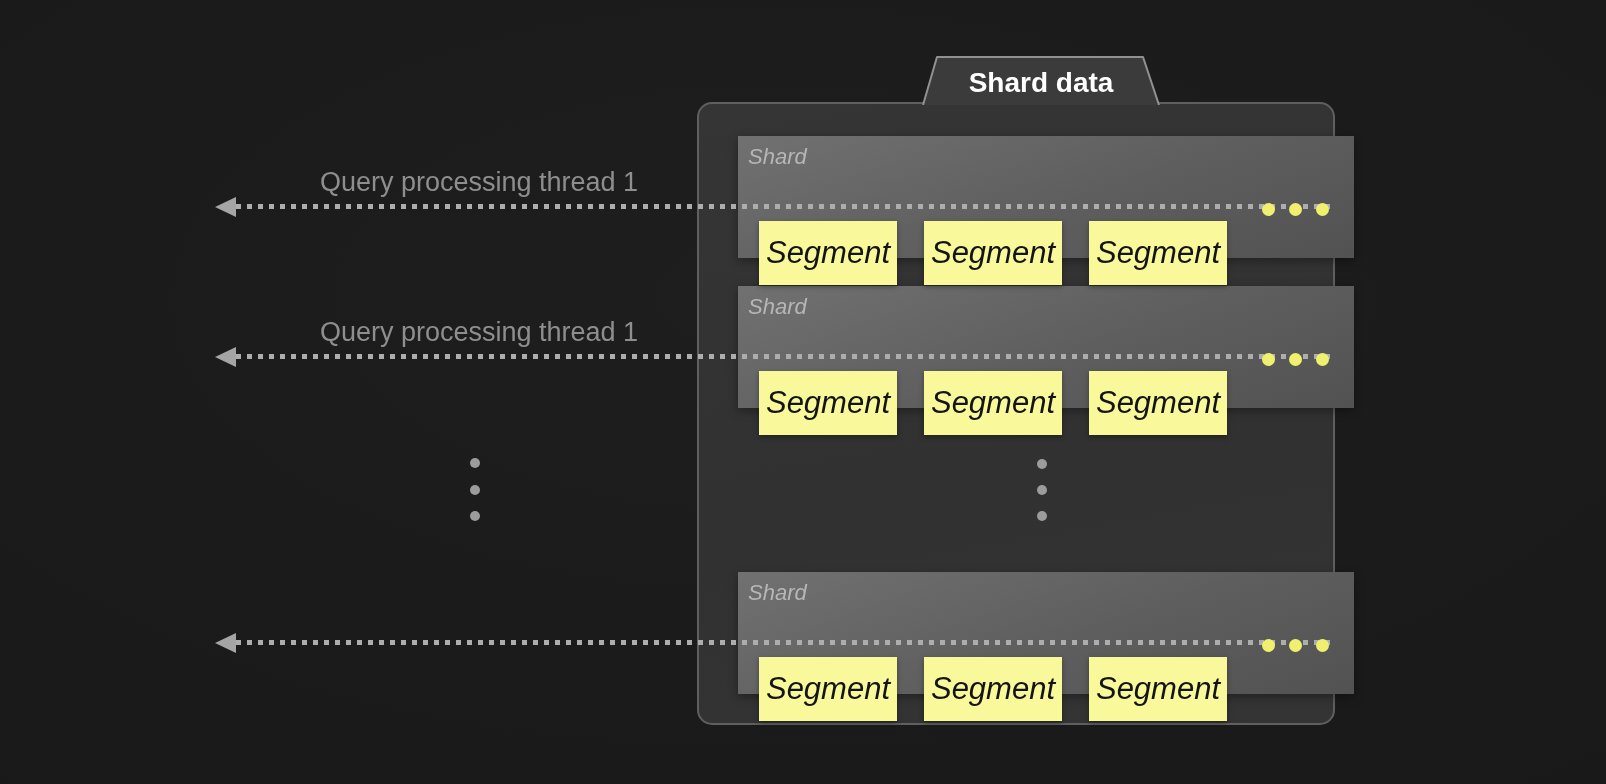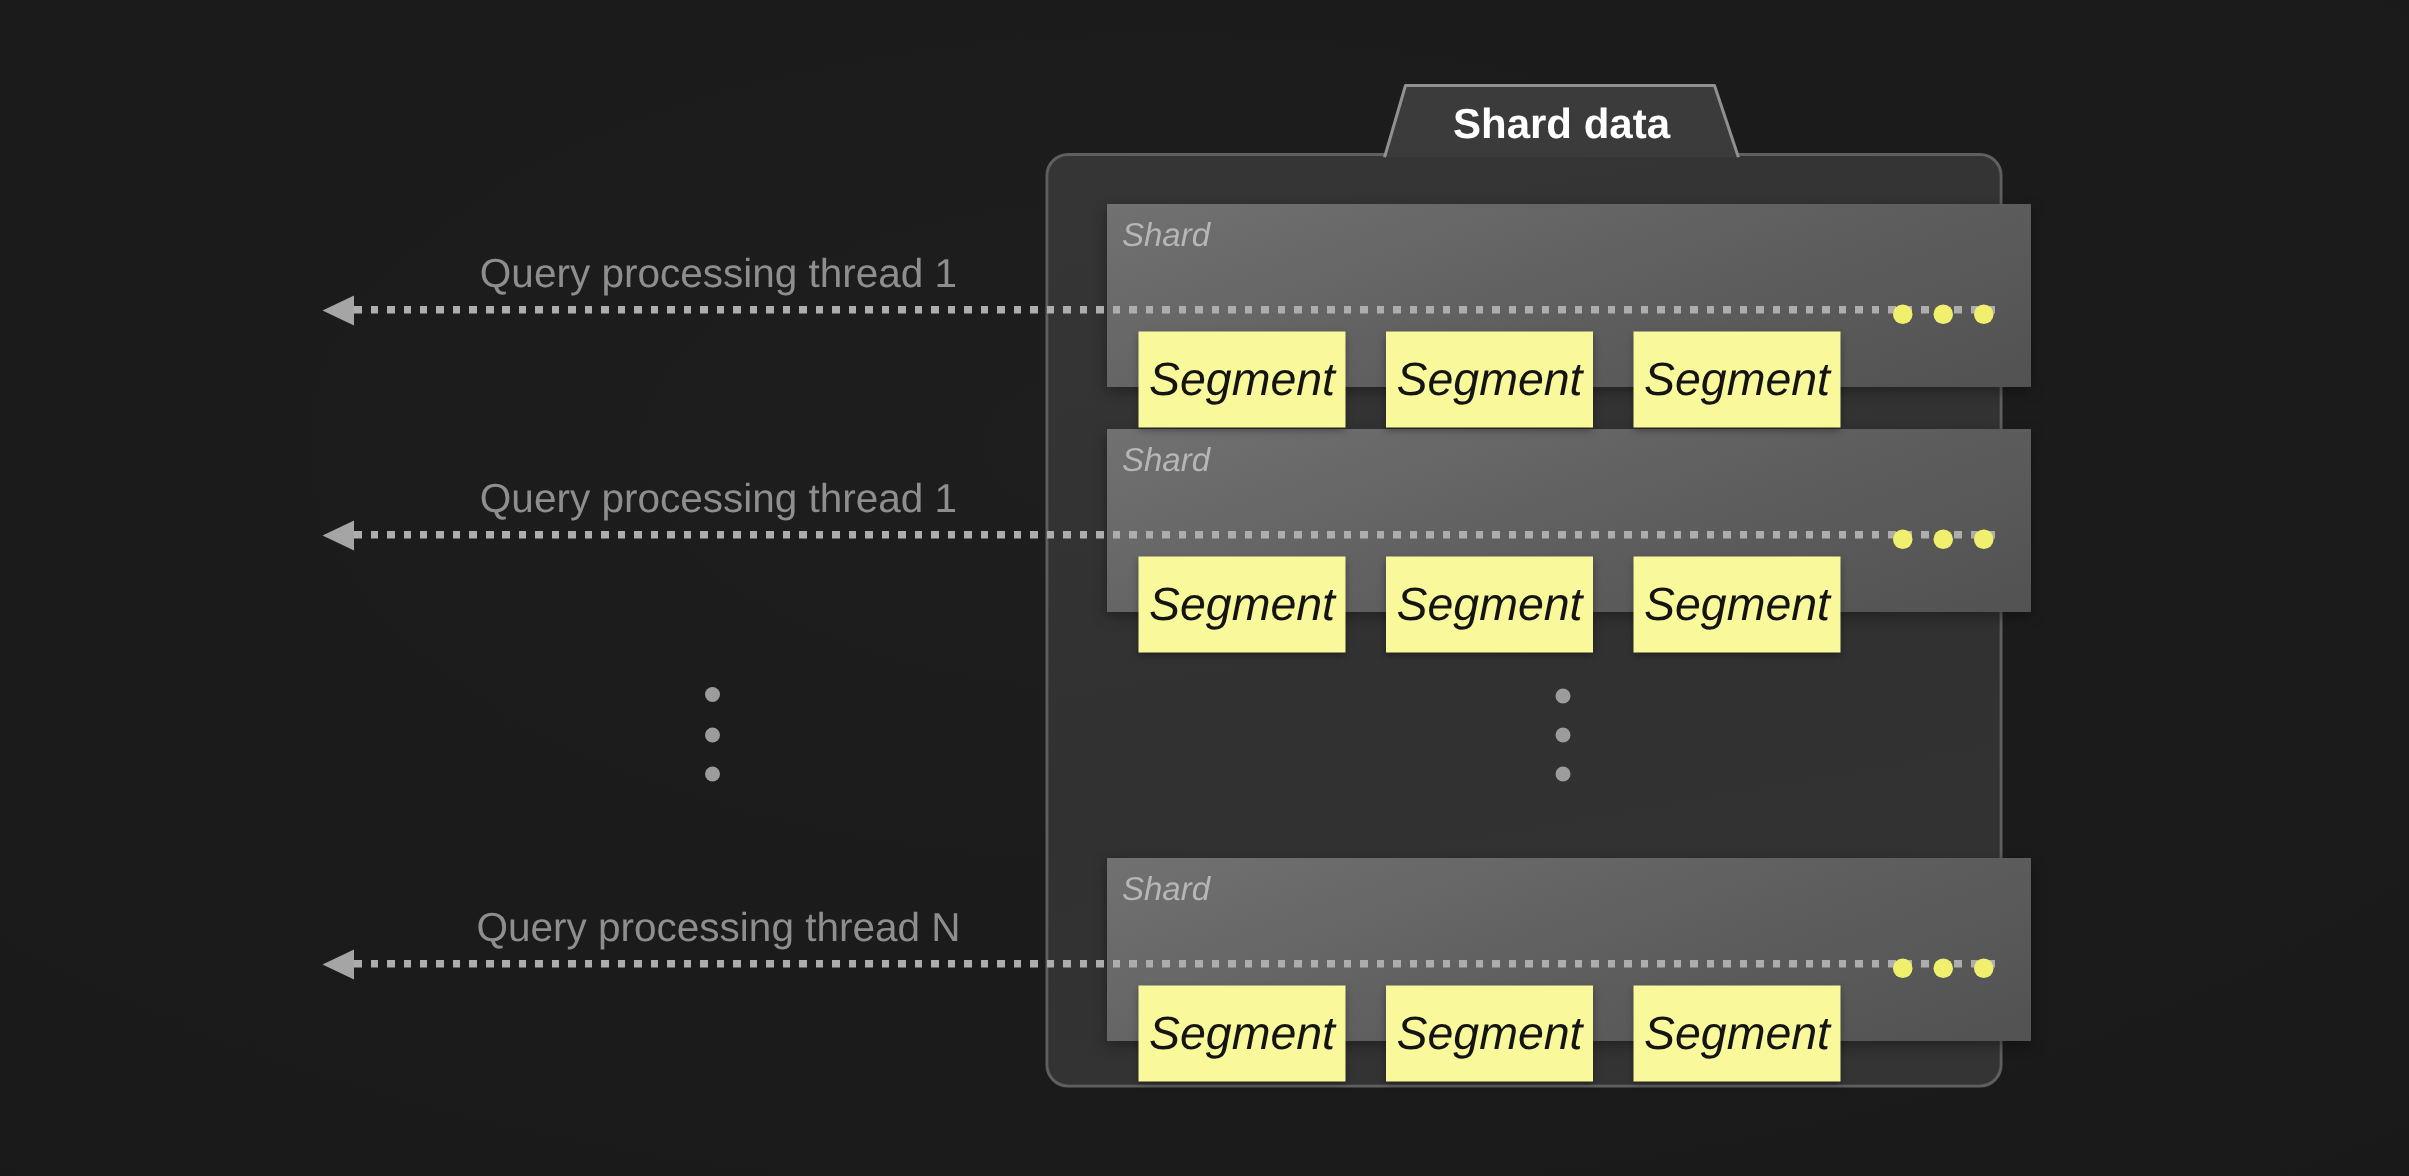--- a/index.html
+++ b/index.html
@@ -176,21 +176,20 @@
   </div>
 
   <div class="thread-label" style="top:167px">Query processing thread 1</div>
   <div class="arrow-head" style="top:197px"></div>
   <div class="arrow-line" style="top:204px"></div>
 
   <div class="thread-label" style="top:317px">Query processing thread 1</div>
   <div class="arrow-head" style="top:347px"></div>
   <div class="arrow-line" style="top:354px"></div>
 
-  <div class="thread-label" style="top:603px">Query processing thread N</div>
   <div class="arrow-head" style="top:633px"></div>
   <div class="arrow-line" style="top:640px"></div>
 
   <span class="vdot" style="left:470px;top:458px"></span>
   <span class="vdot" style="left:470px;top:485px"></span>
   <span class="vdot" style="left:470px;top:511px"></span>
 
   <span class="vdot" style="left:1037px;top:459px"></span>
   <span class="vdot" style="left:1037px;top:485px"></span>
   <span class="vdot" style="left:1037px;top:511px"></span>

